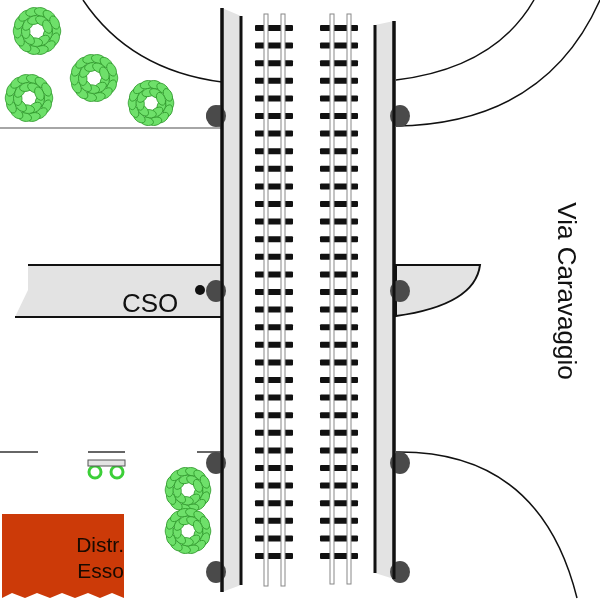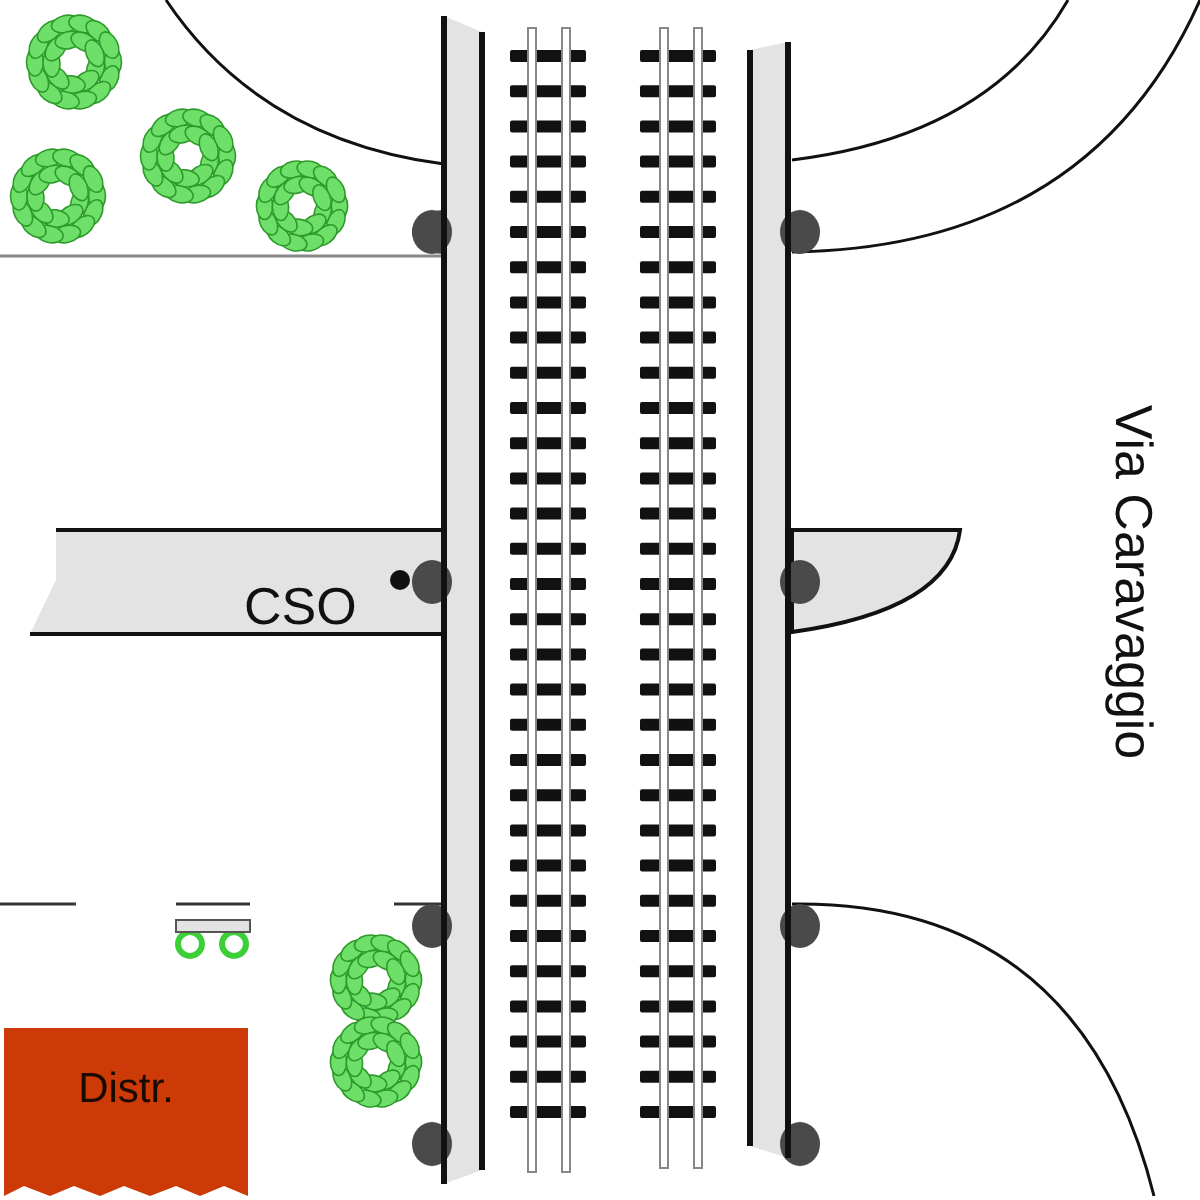--- a/index.html
+++ b/index.html
@@ -2,21 +2,21 @@
 <html><head>
 <meta charset="utf-8">
 <style>
   html, body { margin: 0; padding: 0; background: #ffffff; }
   body { width: 600px; height: 600px; position: relative; overflow: hidden; font-family: "Liberation Sans", sans-serif; }
   #map { position: absolute; left: 0; top: 0; width: 600px; height: 600px; }
   .label { position: absolute; color: #111; font-family: "Liberation Sans", sans-serif; }
   #cso-label { left: 122px; top: 288px; font-size: 26px; line-height: 30px; }
   #street-label { left: 462px; top: 276px; font-size: 26px; line-height: 30px; transform: rotate(90deg); transform-origin: center center; width: 210px; text-align: center; white-space: nowrap; }
   #esso-box { position: absolute; left: 2px; top: 514px; width: 122px; height: 86px; }
-  #esso-text { position: absolute; left: 0; top: 18px; width: 122px; text-align: center; font-size: 21px; line-height: 26px; color: #1a0a00; }
+  #esso-text { position: absolute; left: 0; top: 18px; width: 122px; text-align: right; font-size: 21px; line-height: 26px; color: #1a0a00; }
 </style>
 </head>
 <body>
 
 <svg id="map" viewBox="0 0 600 600" xmlns="http://www.w3.org/2000/svg">
 
   <path d="M83 0 Q130 70 222 82" fill="none" stroke="#111" stroke-width="1.5"></path>
 
   <path d="M396 80 Q495 68 534 0" fill="none" stroke="#111" stroke-width="1.5"></path>
   <path d="M396 126 Q545 124 600 0" fill="none" stroke="#111" stroke-width="1.5"></path>
@@ -292,14 +292,15 @@
   </g>
 
   <path d="M2 514 L124 514 L124 598 L112 593 L100 598 L88 593 L75 598 L62 593 L50 598 L37 593 L25 598 L12 593 L2 598 Z" fill="#cc3a08"></path>
 </svg>
 
 <div id="cso-label" class="label">CSO</div>
 <div id="street-label" class="label">Via Caravaggio</div>
 <div id="esso-box">
   <div id="esso-text">
     <div>Distr.</div>
+    <div>Esso</div>
   </div>
 </div>
 
 </body></html>

